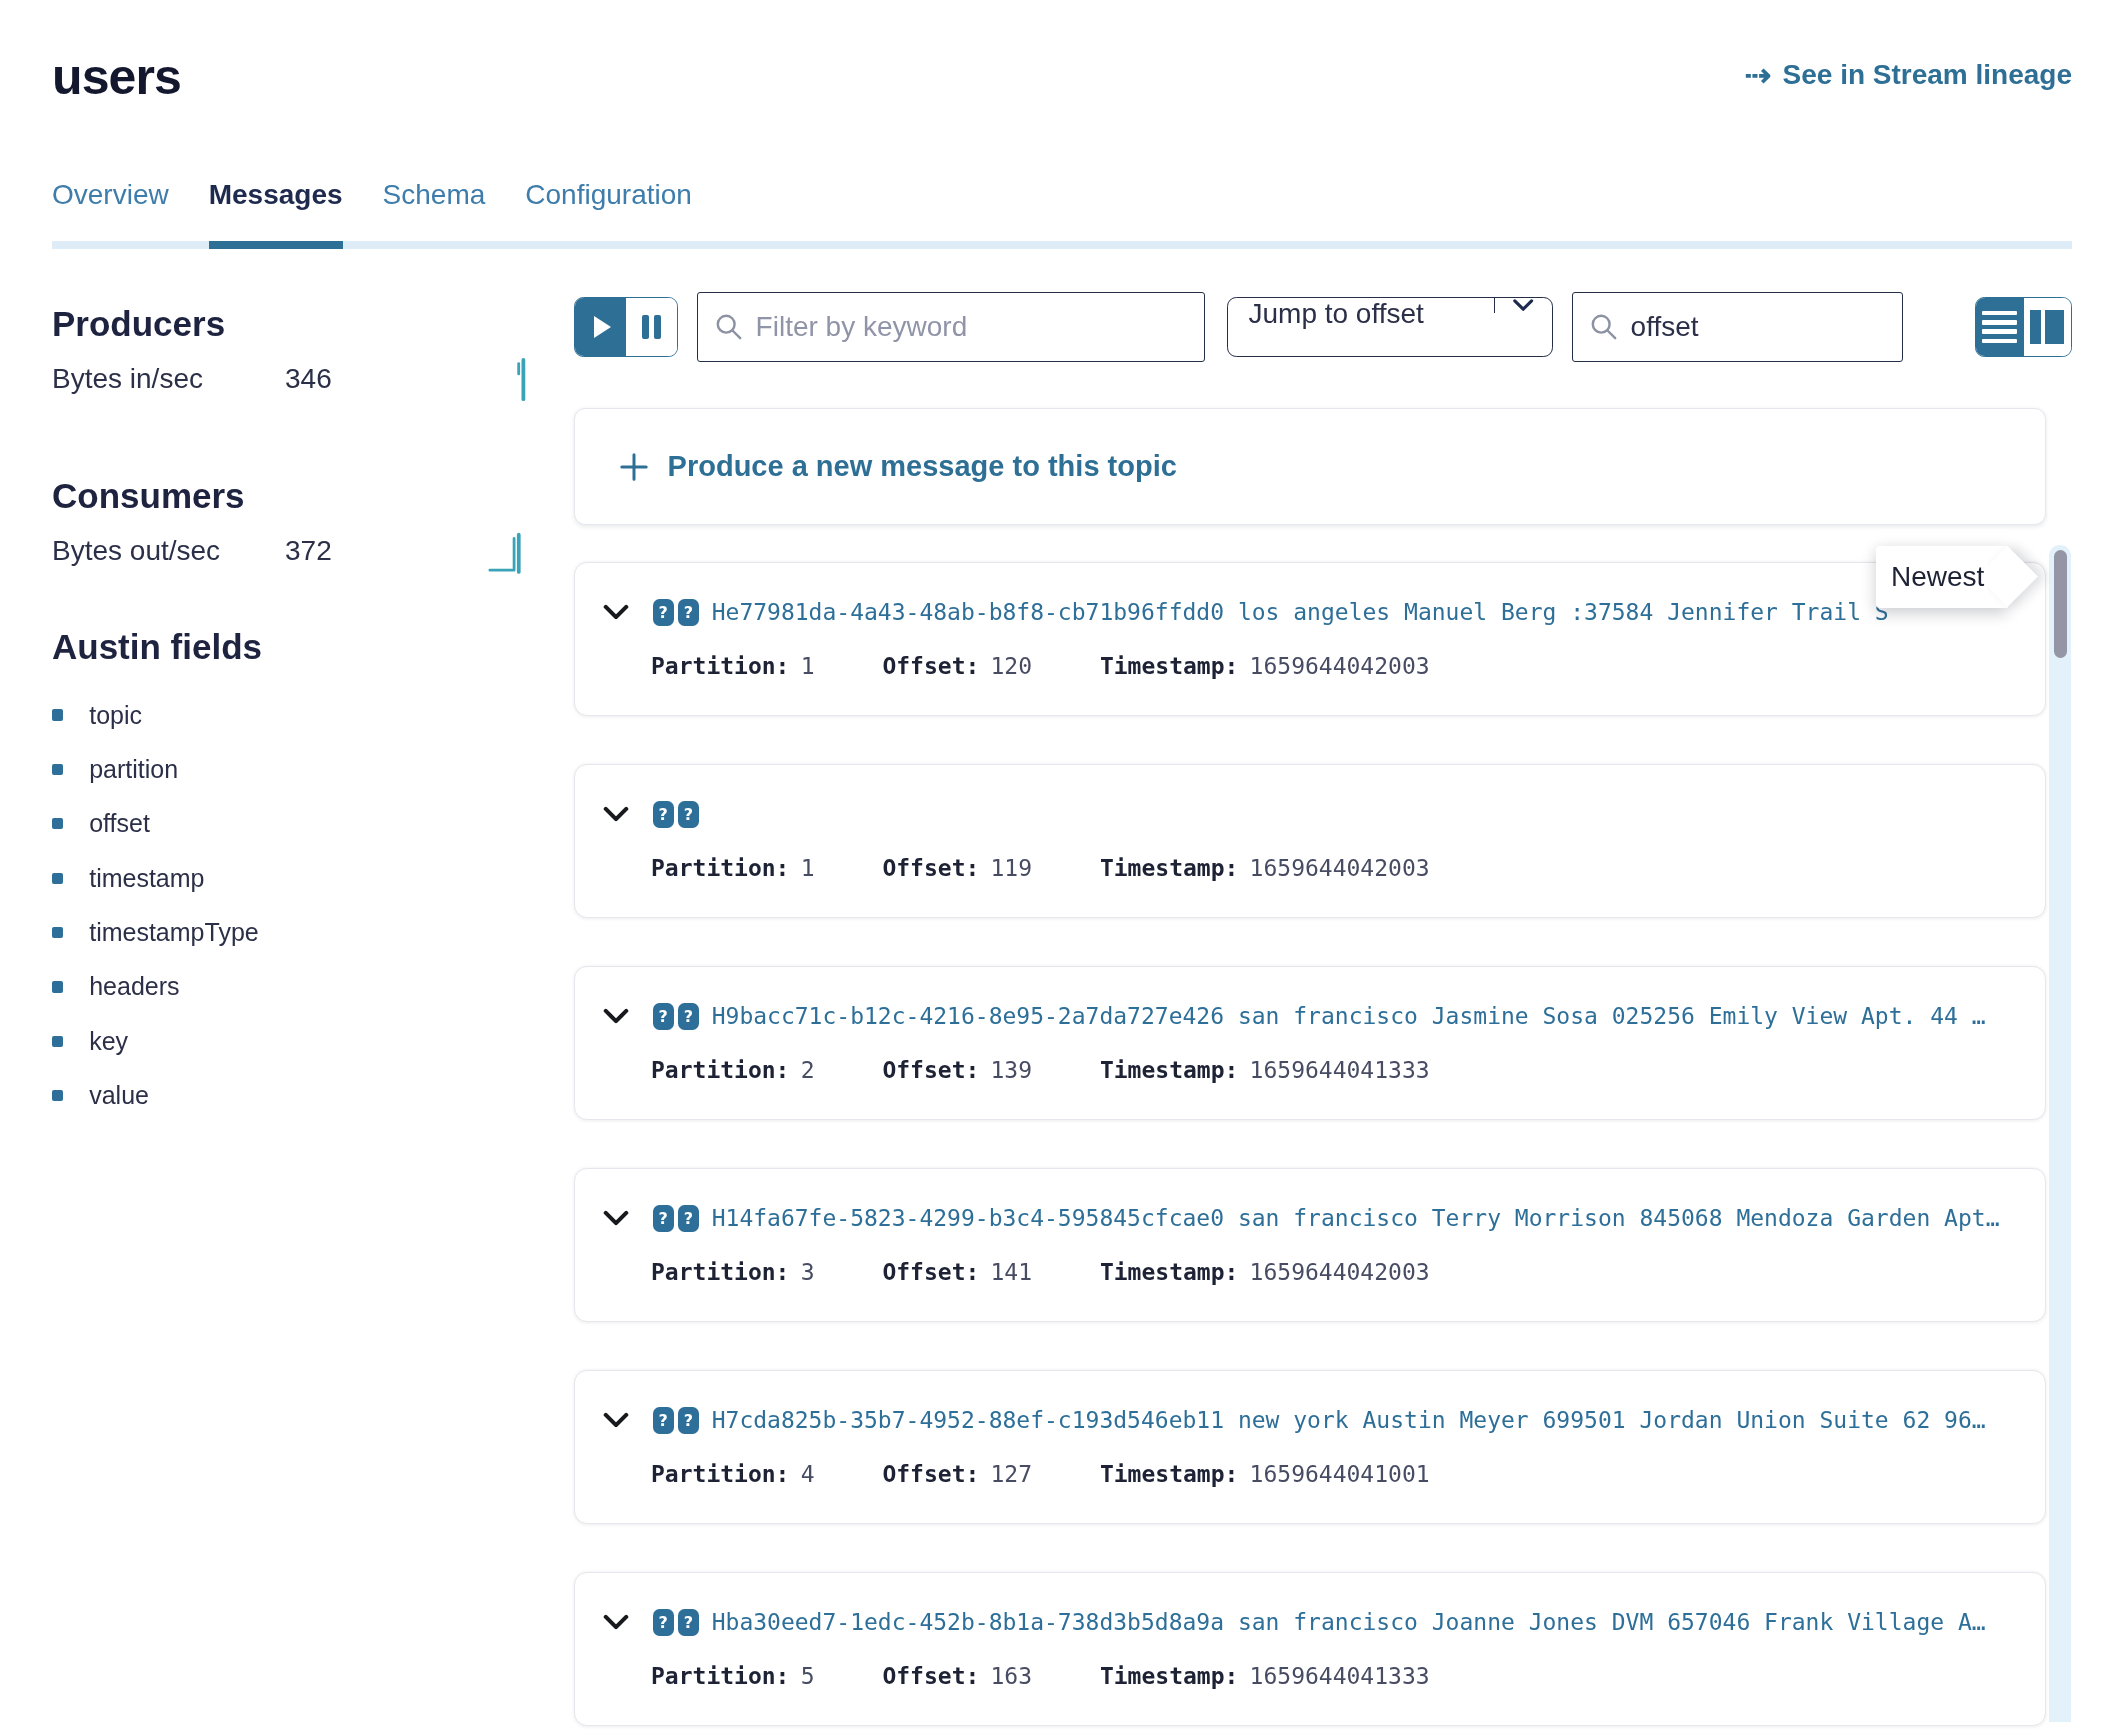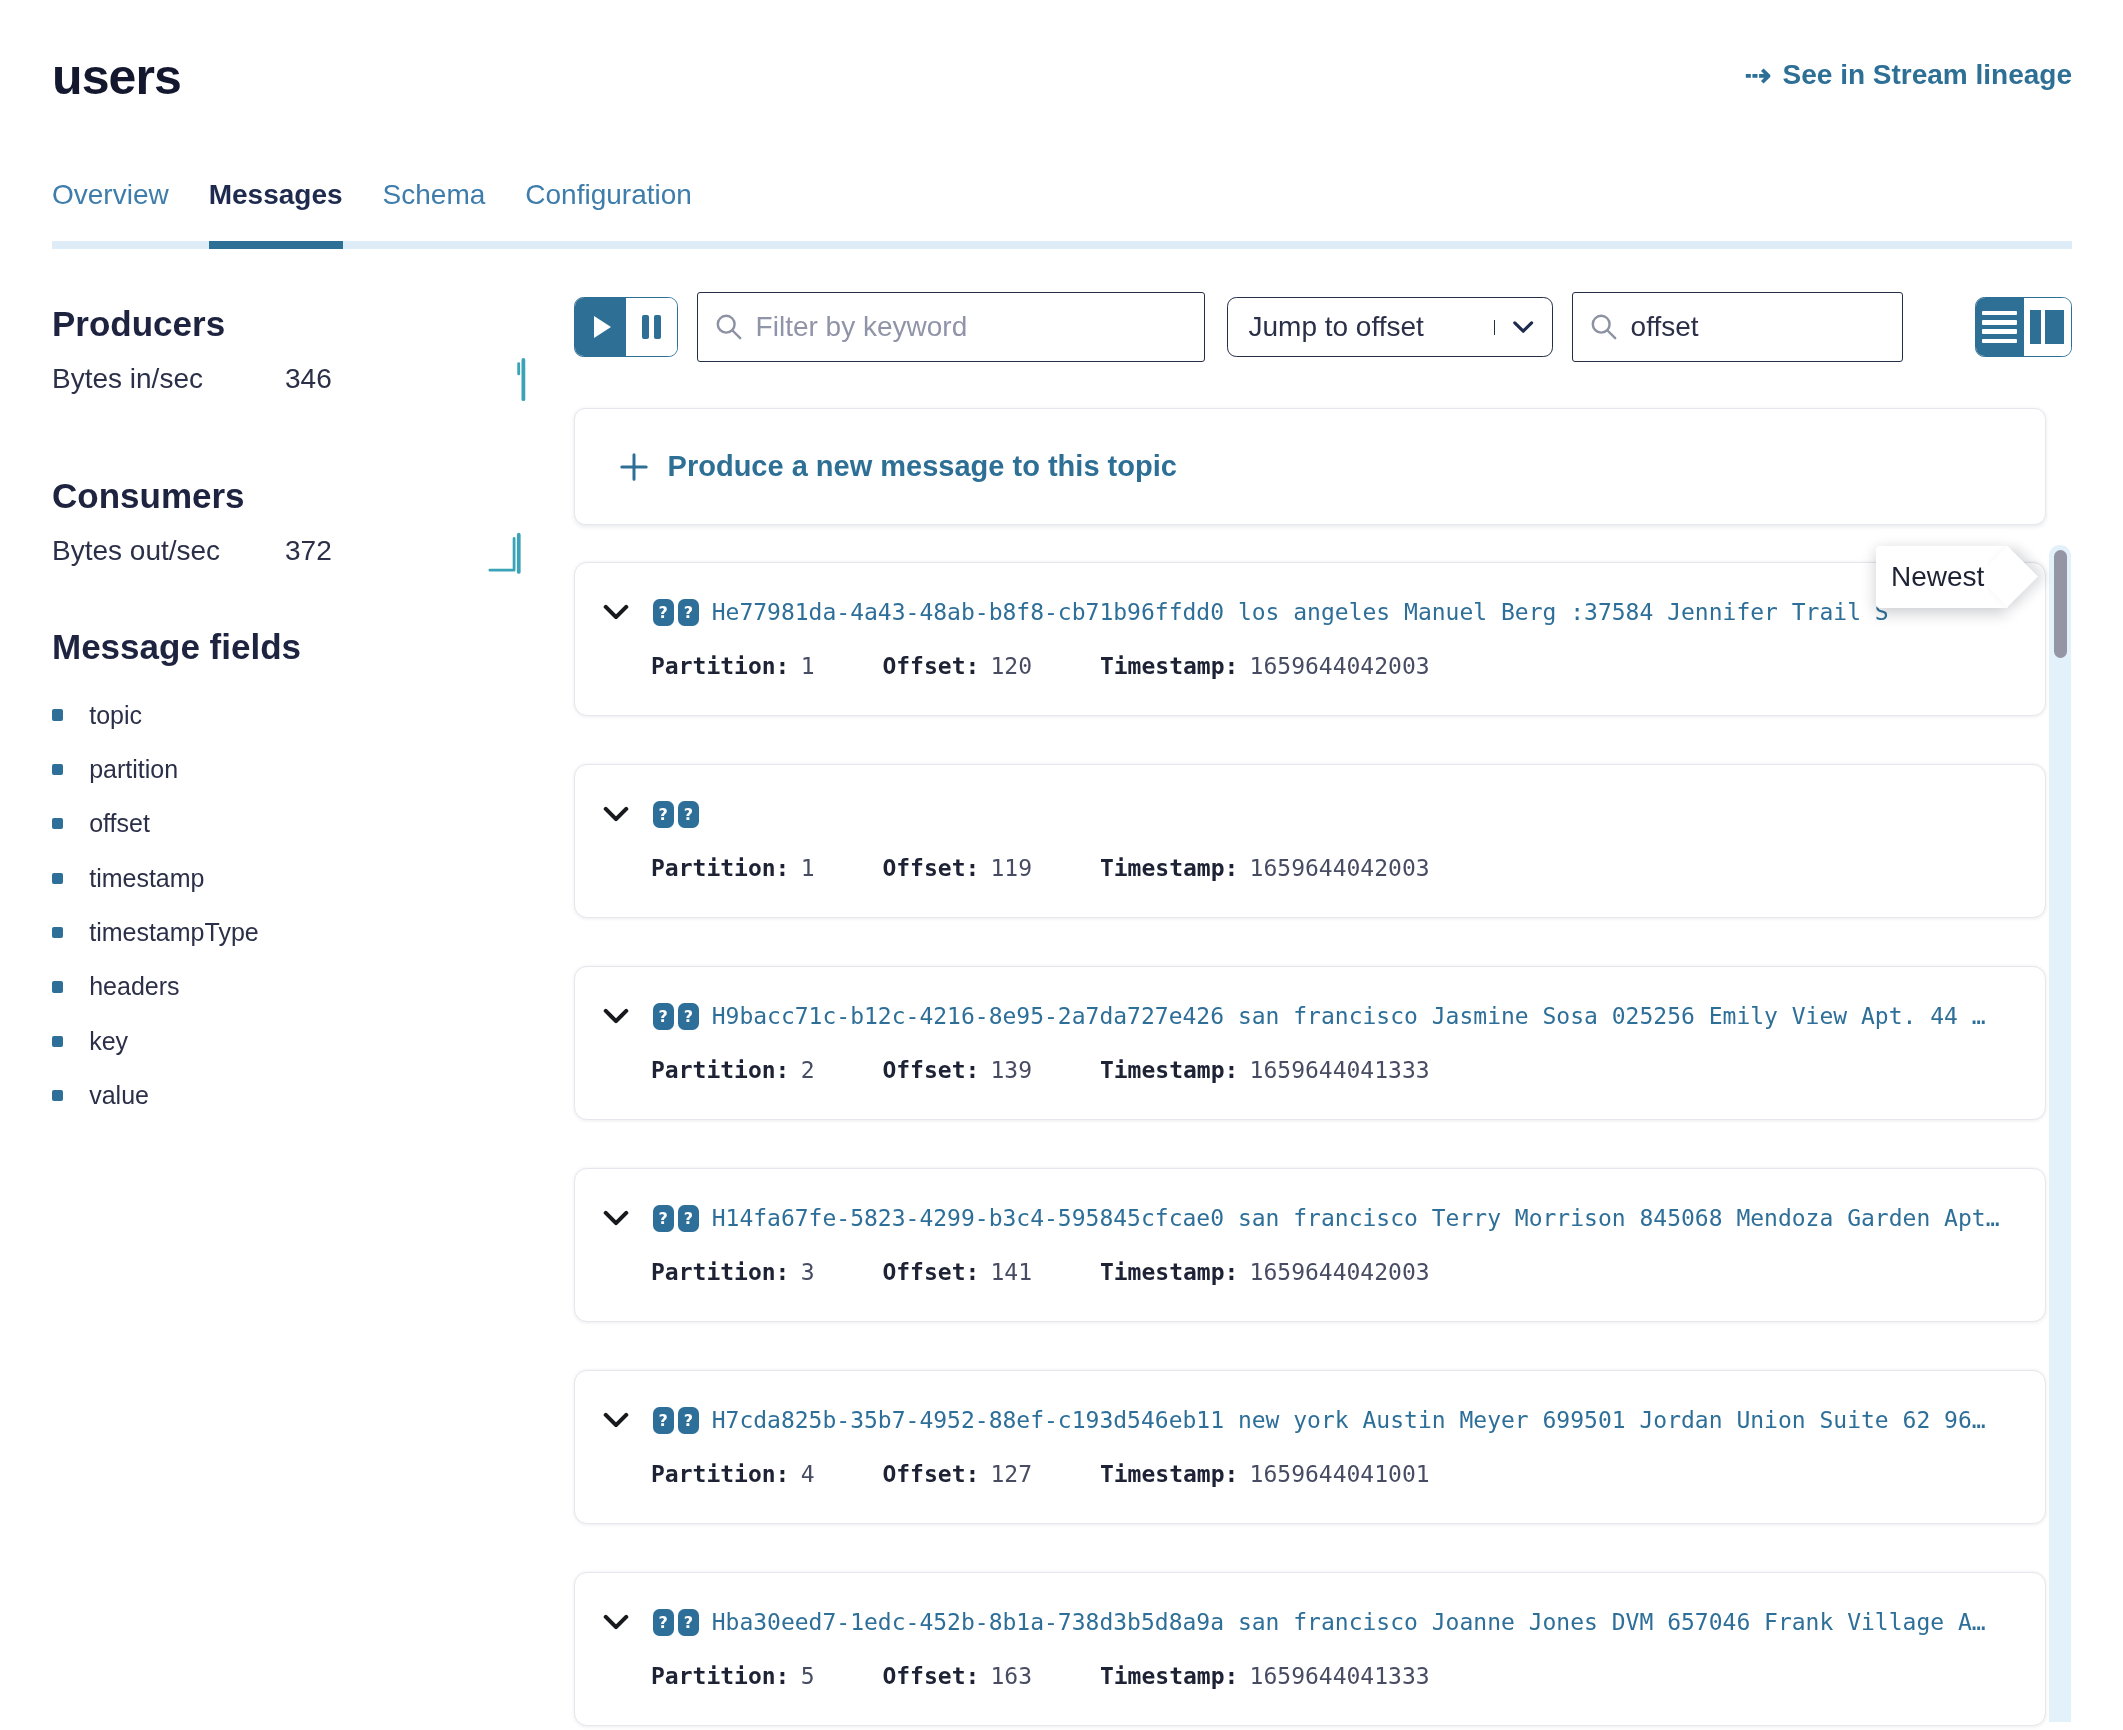--- a/index.html
+++ b/index.html
@@ -48,21 +48,21 @@
   .seg { flex: 1; display: flex; align-items: center; justify-content: center; cursor: pointer; background: #fff; }
   .seg.active { background: #2e6f96; }
   .play-tri { width: 0; height: 0; border-left: 17.7px solid #ffffff; border-top: 11.2px solid transparent; border-bottom: 11.2px solid transparent; margin-left: 3.7px; }
   .pause-bars { display: flex; gap: 5.6px; }
   .pause-bars i { display: block; width: 6.5px; height: 24px; background: #2e6f96; border-radius: 1.9px; }
   .input-box { display: flex; align-items: center; height: 70px; border: 1.9px solid #252e47; border-radius: 3px; background: #fff; padding: 0 17px; }
   .filter-box { width: 508px; margin-left: 18.6px; }
   .input-box .txt { font-size: 28px; margin-left: 13px; white-space: nowrap; }
   .placeholder { color: #9094a8; }
   .value-txt { color: #2b3048; }
-  .select-box { display: flex; align-items: center; height: 60px; border: 1.9px solid #252e47; border-radius: 9.3px; background: #fff; margin-left: 22.4px; width: 326px; overflow: hidden; cursor: pointer; }
+  .select-box { display: flex; align-items: flex-start; height: 60px; border: 1.9px solid #252e47; border-radius: 9.3px; background: #fff; margin-left: 22.4px; width: 326px; overflow: hidden; cursor: pointer; }
   .select-label { flex: 1; display: flex; align-items: center; padding-left: 20.5px; font-size: 28px; color: #2b3048; }
   .select-caret { flex: 0 0 58px; display: flex; align-items: center; justify-content: center; border-left: 1.9px solid #252e47; }
   .offset-box { width: 331px; margin-left: 18.6px; }
   .view-toggle { width: 97px; margin-left: auto; }
   .list-icon { display: flex; flex-direction: column; gap: 4.7px; }
   .list-icon i { display: block; width: 35px; height: 4.7px; background: #ffffff; border-radius: 0.9px; }
   .cols-icon { display: flex; gap: 4.7px; align-items: center; }
   .cols-icon .c1 { width: 10.3px; height: 34px; background: #2e6f96; }
   .cols-icon .c2 { width: 18.6px; height: 34px; background: #2e6f96; }
 
@@ -134,21 +134,21 @@
         <span class="metric-label">Bytes out/sec</span>
         <span class="metric-value">372</span>
         <span class="sparkline">
           <svg width="41" height="45" viewBox="0 0 44 48">
             <path d="M2 44 L28 44 L28 10" stroke="#3aa3b8" stroke-width="3" fill="none" stroke-linecap="round" stroke-linejoin="round"></path>
             <path d="M33 6 V46" stroke="#3aa3b8" stroke-width="4" fill="none" stroke-linecap="round"></path>
           </svg>
         </span>
       </div>
 
-      <div class="side-h h-fields">Message fields</div>
+      <div class="side-h h-fields">Austin fields</div>
       <ul class="fields-list">
         <li>
             <span class="bullet"></span>
             <span>topic</span>
           </li>
         <li>
             <span class="bullet"></span>
             <span>partition</span>
           </li>
         <li>

